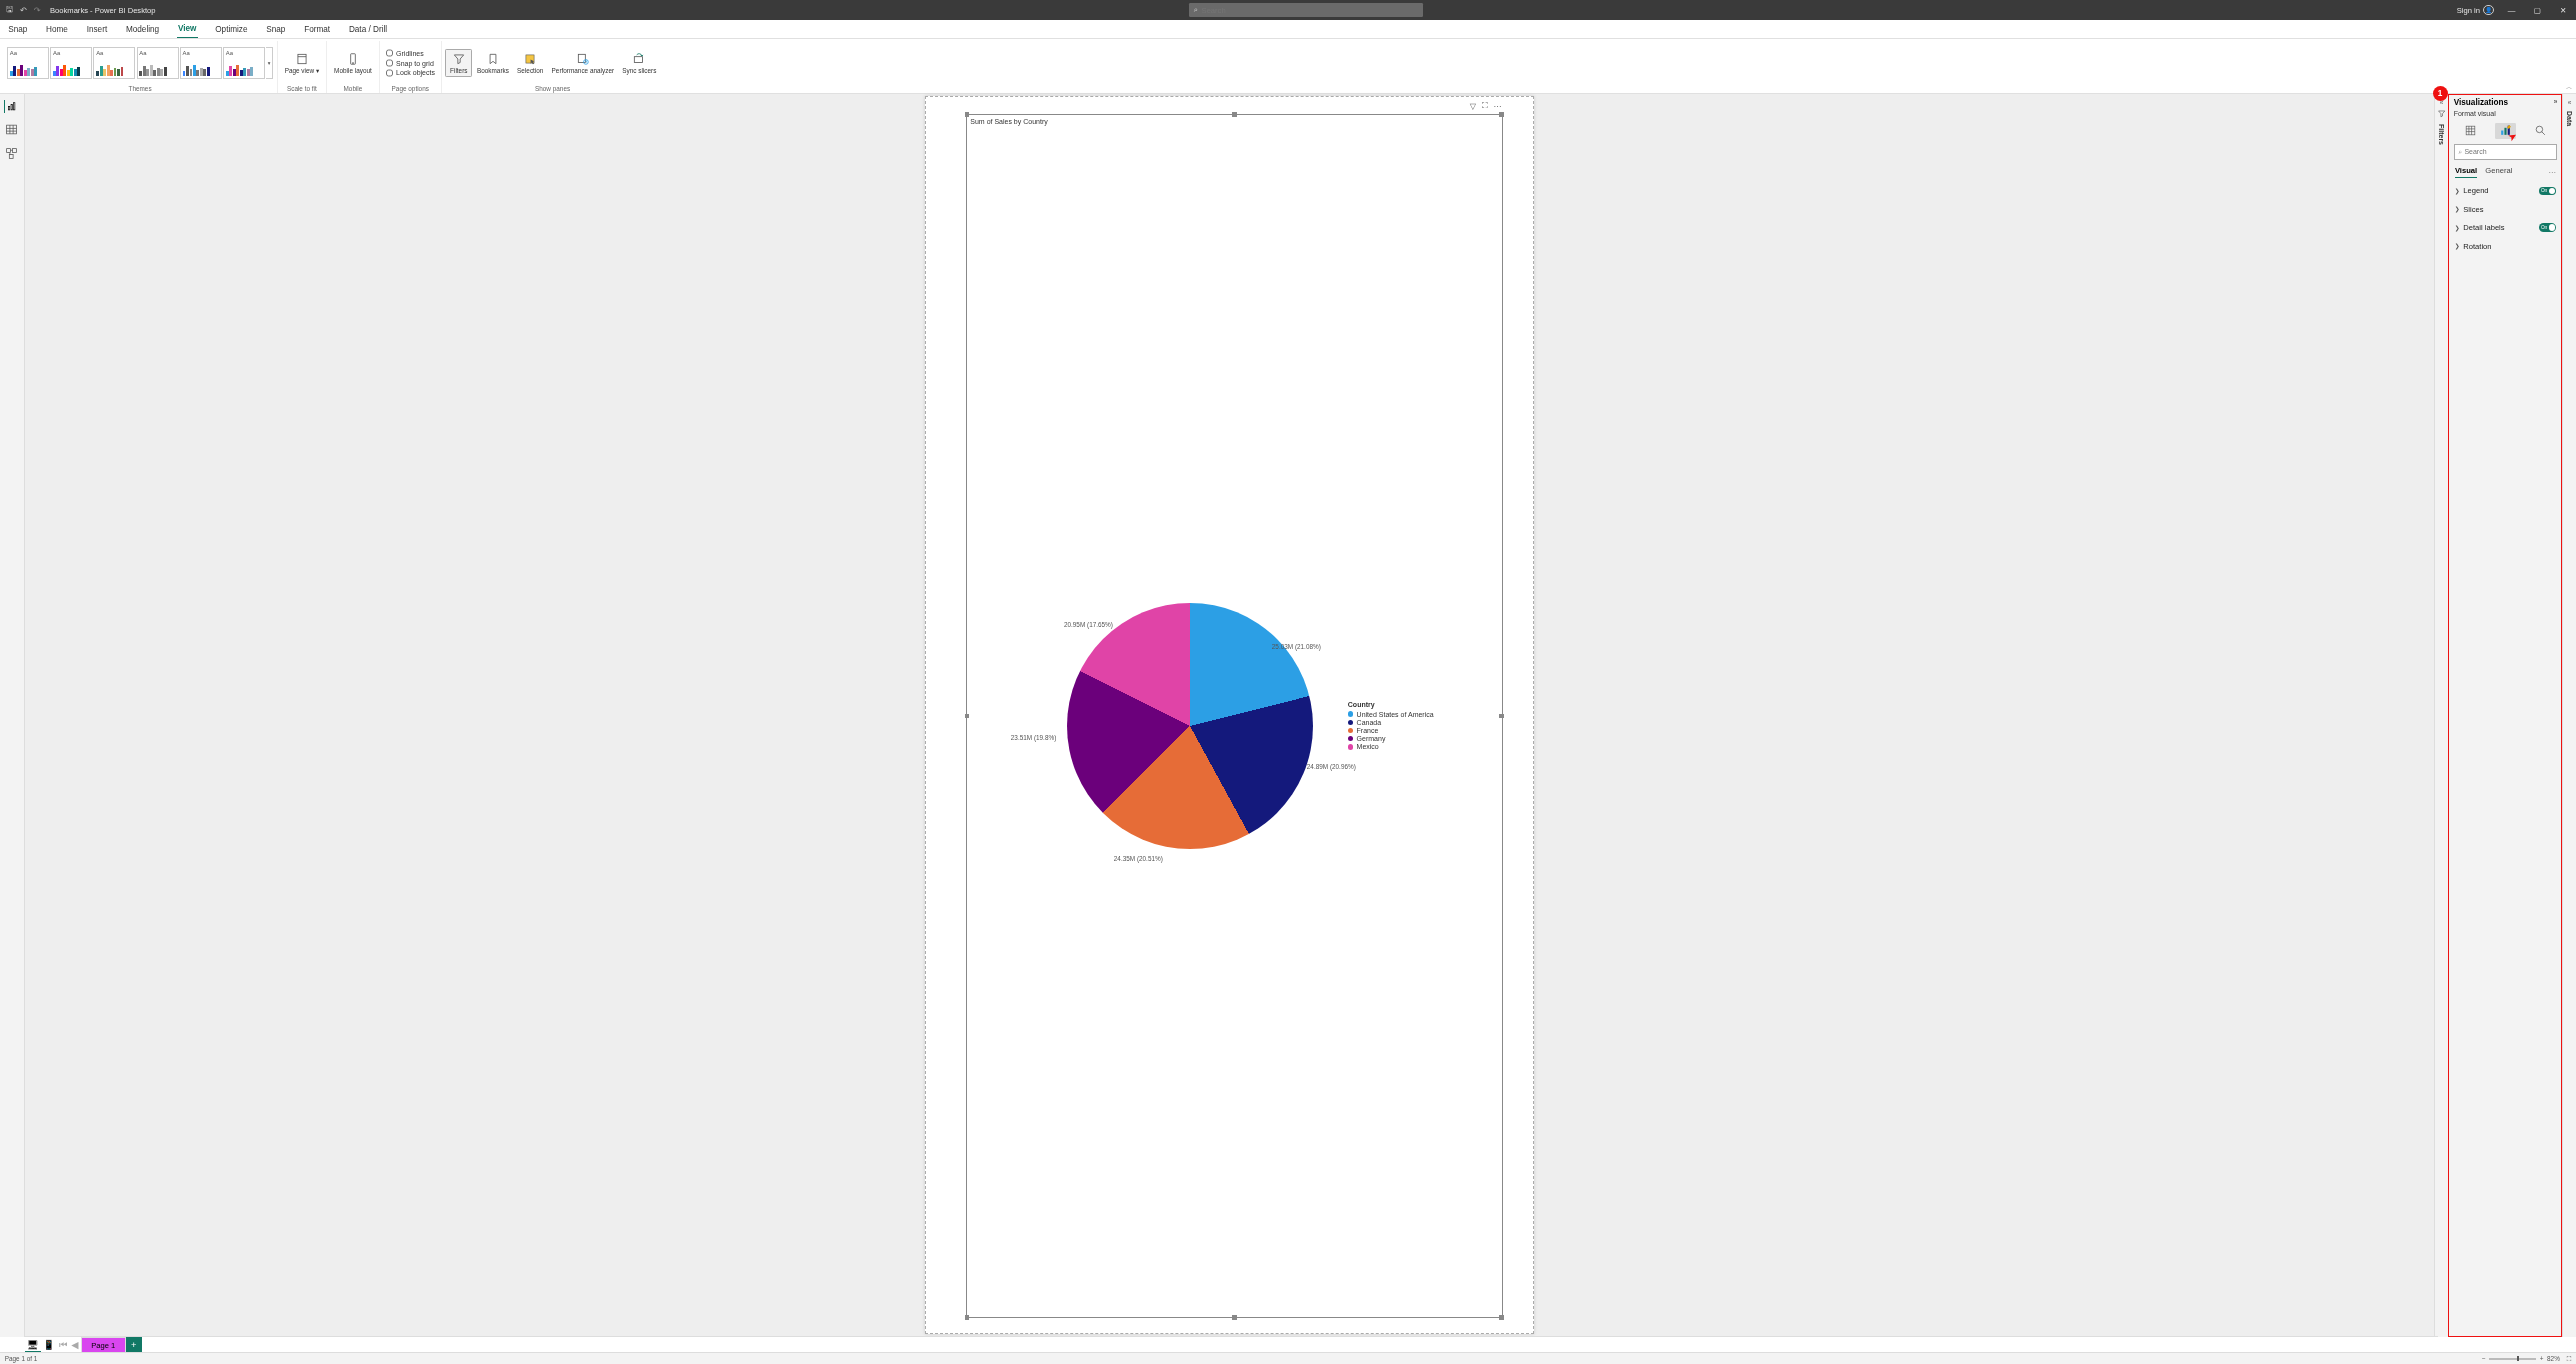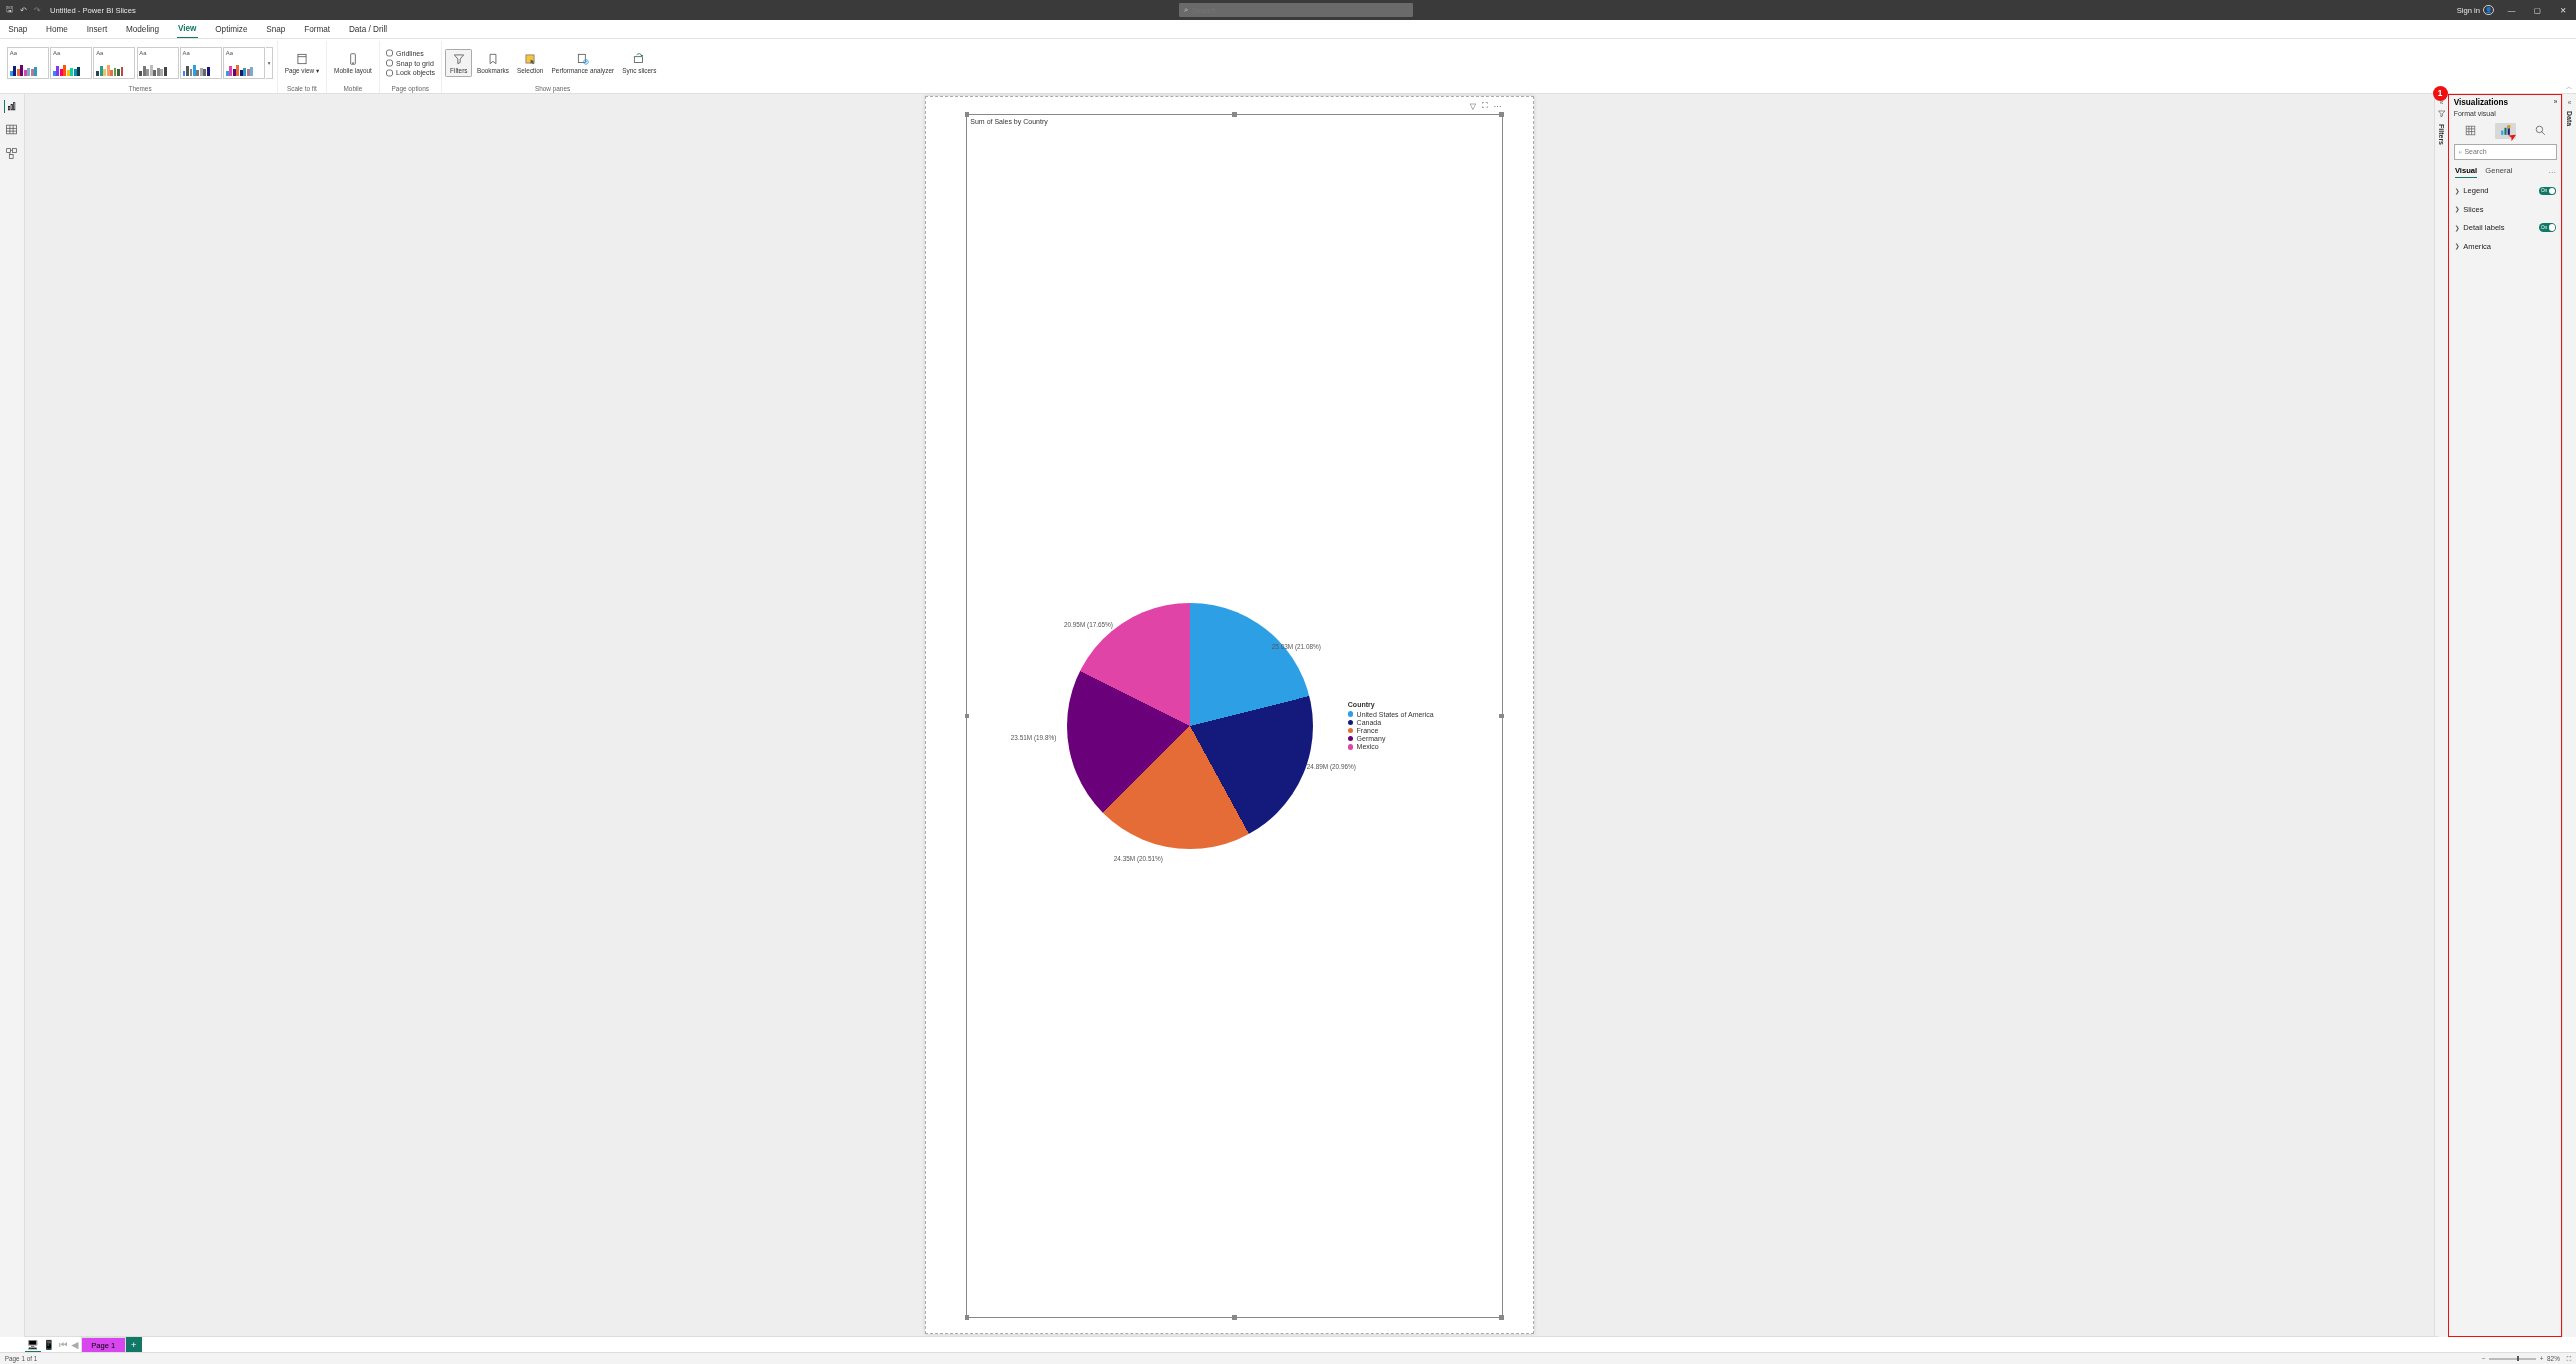--- a/index.html
+++ b/index.html
@@ -118,21 +118,21 @@
 </style>
 </head>
 <body>
 
 <div class="titlebar">
   <div class="qat">
     <span>🖫</span>
     <span>↶</span>
     <span style="opacity:.5">↷</span>
   </div>
-  <div class="title">Untitled - Power BI Slices</div>
+  <div class="title">Bookmarks - Power BI Desktop</div>
   <div class="searchwrap">
     <div class="search">
       <span>⌕</span>
       <input placeholder="Search" style="">
     </div>
   </div>
   <div class="right">
     <div class="signin">
       <span>Sign in</span>
       <span style="display:inline-flex;width:10.5px;height:10.5px;border:1.2px solid #ccc;border-radius:50%;align-items:center;justify-content:center;font-size:5.9px;">👤</span>
@@ -472,21 +472,21 @@
           </div>
         <div class="fmtitem">
             <span class="chv">❯</span>
             <span>Detail labels</span>
             <div class="toggle">
               <span>On</span>
             </div>
           </div>
         <div class="fmtitem">
             <span class="chv">❯</span>
-            <span>America</span>
+            <span>Rotation</span>
           </div>
       </div>
     </div>
 
     <div class="collapsedpane">
       <span class="chev">«</span>
       <div class="vt">Data</div>
     </div>
   </div>
 </div>

